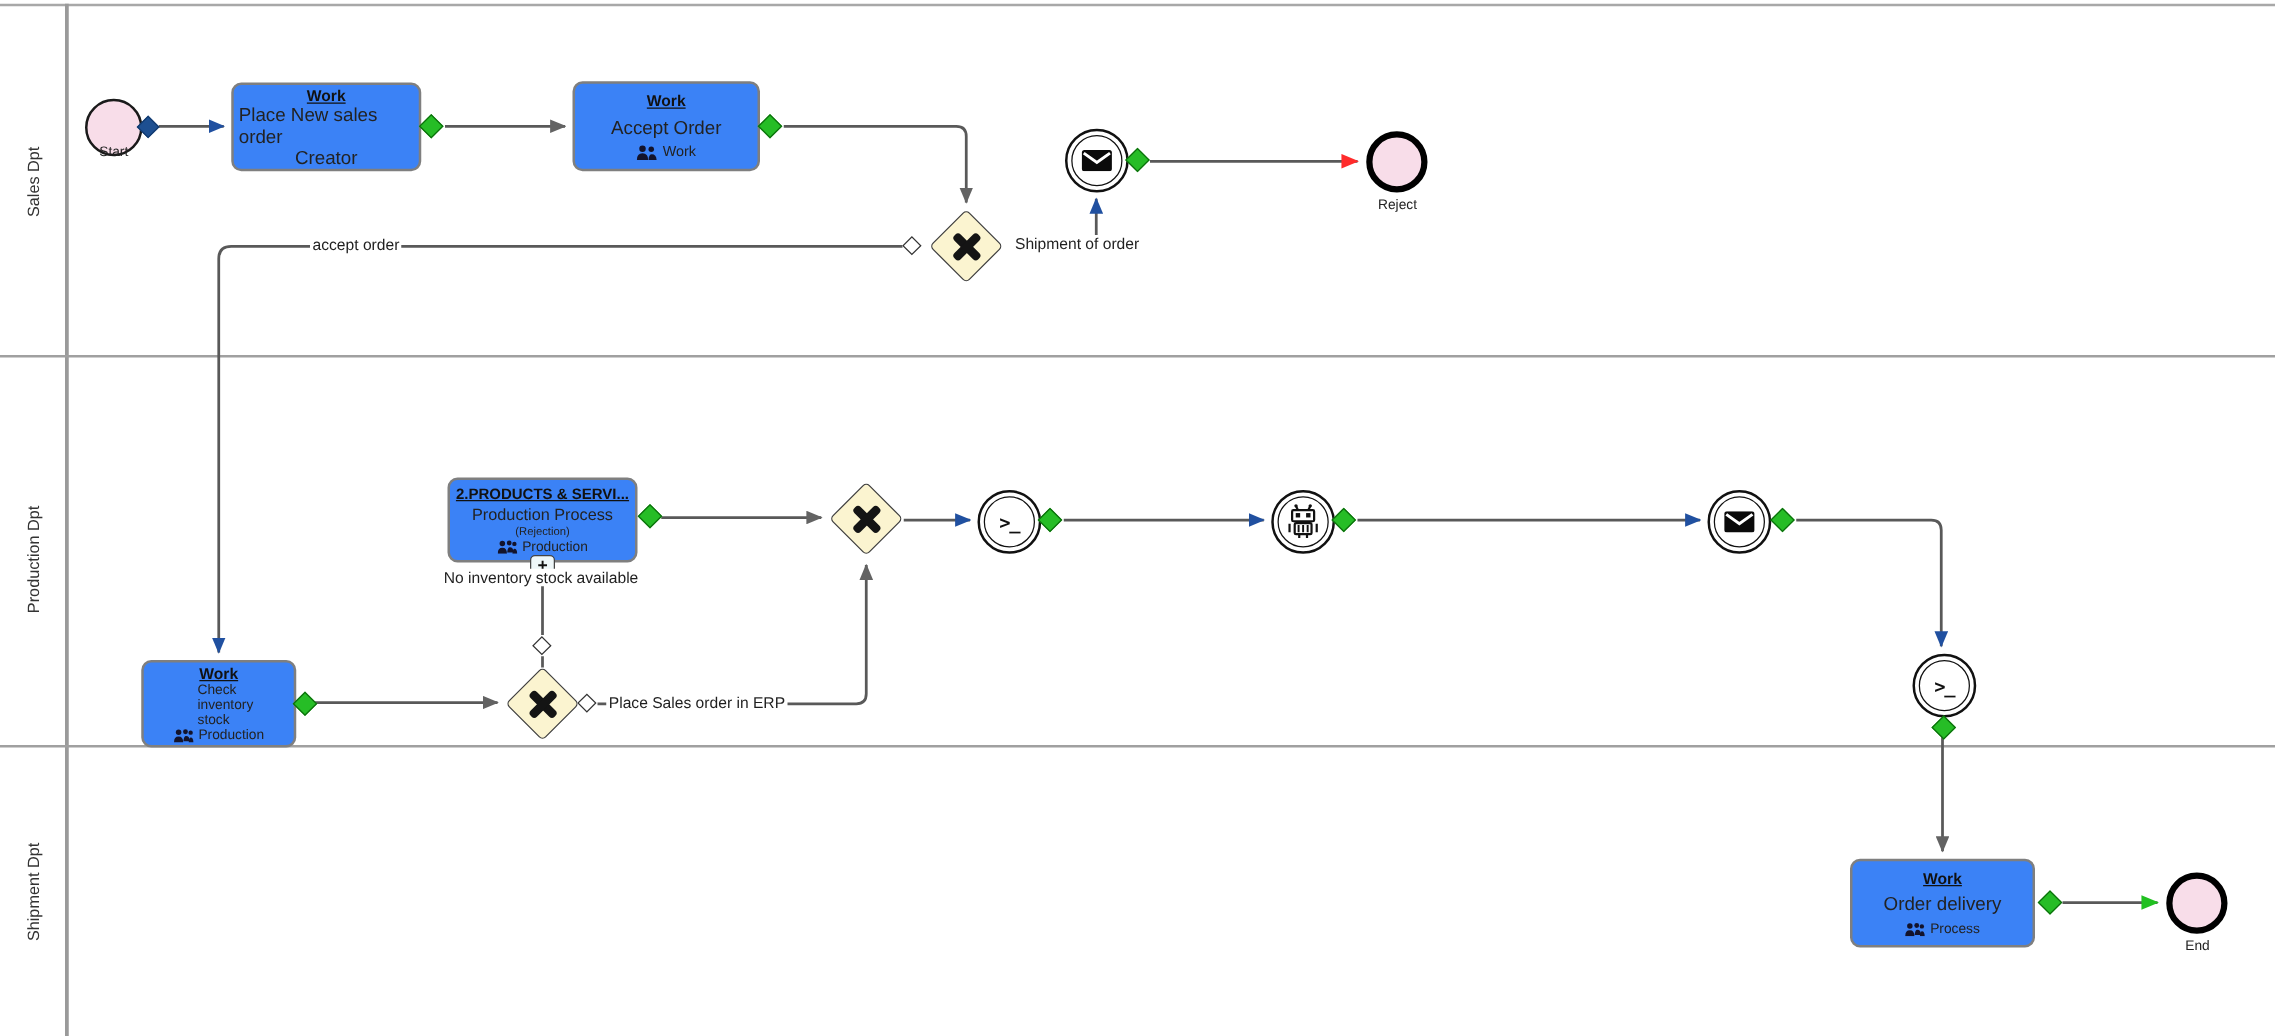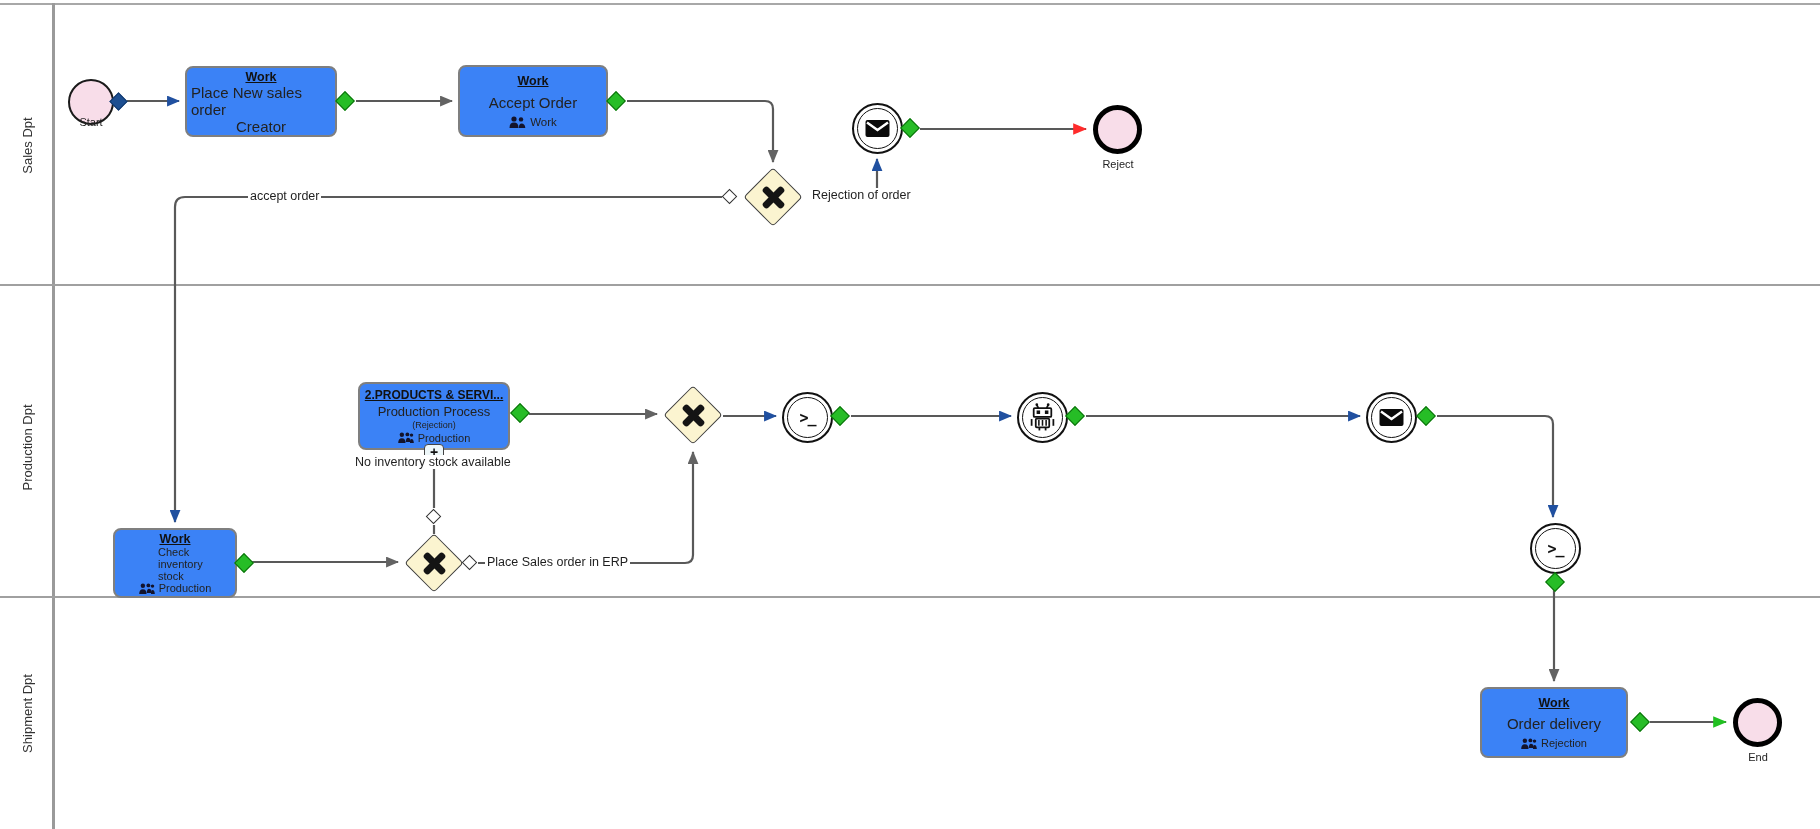--- a/index.html
+++ b/index.html
@@ -124,21 +124,21 @@
     </div>
   </div>
   <div class="gd" style="left:609px;top:94px;"></div>
 
   <div class="gw" style="left:752px;top:176px;"></div>
   <div class="gw-x" style="left:752px;top:176px;">
       <span></span>
       <span></span>
     </div>
   <div class="wd" style="left:724px;top:191px;"></div>
-  <div class="flabel" style="left:810px;top:188px;">Rejection of order</div>
+  <div class="flabel" style="left:810px;top:188px;">Shipment of order</div>
   <div class="flabel" style="left:248px;top:189px;">accept order</div>
 
   <div class="ev ev-inter" style="left:852px;top:103px;">
     <div class="inner"></div>
     <svg width="25" height="17" viewBox="0 0 24 17">
       <rect x="0" y="0" width="24" height="17" rx="2" fill="#0a0a0a"></rect>
       <path d="M1.5 2.5 L12 10 L22.5 2.5" stroke="#fff" stroke-width="2.4" fill="none"></path>
     </svg>
   </div>
   <div class="gd" style="left:903px;top:121px;"></div>
@@ -246,21 +246,21 @@
     <div class="t-line">Order delivery</div>
     <div class="t-asgn" style="font-size:11px;">
       <svg width="16" height="11" viewBox="0 0 17 12">
         <circle cx="4" cy="3" r="2.4" fill="#13132b"></circle>
           <path d="M0 12 Q0 6.8 4 6.8 Q8 6.8 8 12 Z" fill="#13132b"></path>
         <circle cx="10" cy="2.6" r="2.1" fill="#13132b"></circle>
           <path d="M8.2 11 Q8.6 6.4 10.5 6.4 Q13.6 6.4 13.9 11 Z" fill="#13132b"></path>
         <circle cx="14.5" cy="3.4" r="1.9" fill="#13132b"></circle>
           <path d="M12.8 12 Q13.2 7.6 14.6 7.6 Q16.8 7.6 17 12 Z" fill="#13132b"></path>
       </svg>
-      <span>Rejection</span>
+      <span>Process</span>
     </div>
   </div>
   <div class="gd" style="left:1633px;top:715px;"></div>
 
   <div class="ev ev-end" style="left:1733px;top:698px;"></div>
   <div class="ev-label" style="left:1718px;top:751px;">End</div>
 
 </div>
 
 </body></html>

